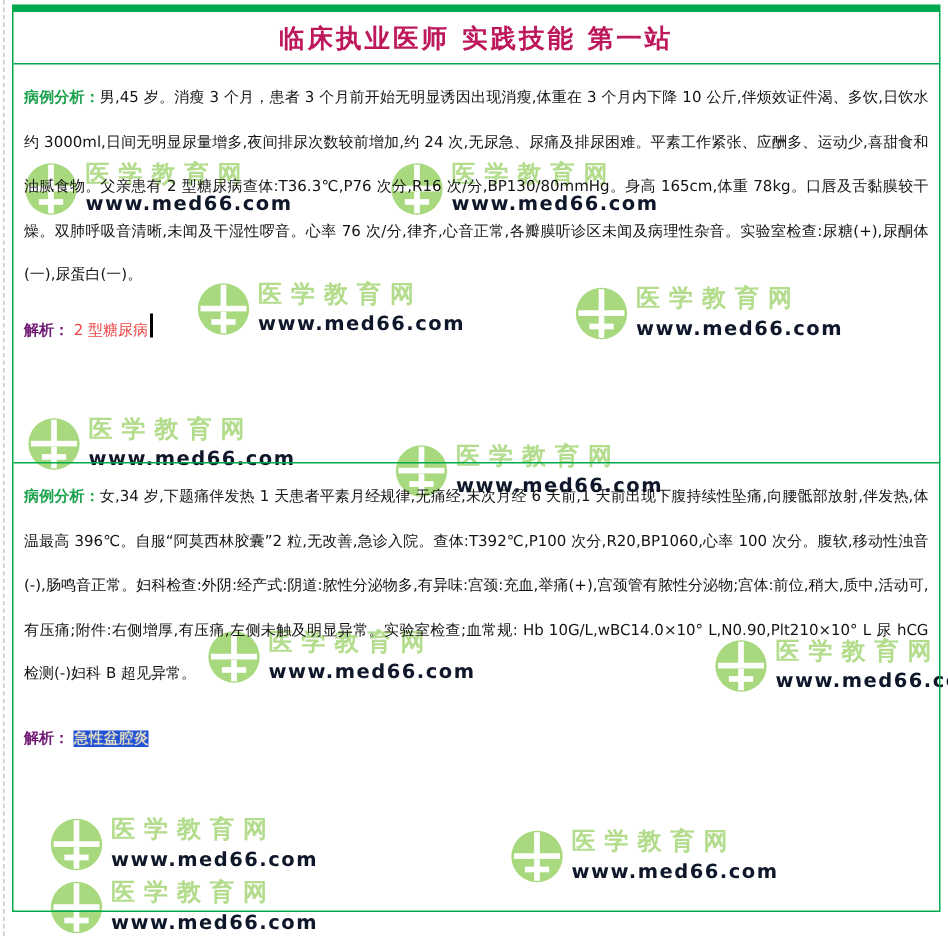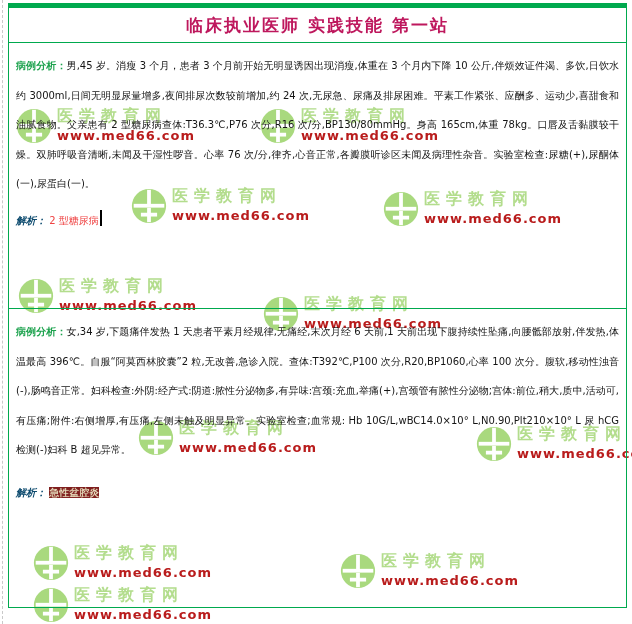--- a/index.html
+++ b/index.html
@@ -4,37 +4,37 @@
 <style>
   html,body{margin:0;padding:0;background:#ffffff;}
   .page{position:relative;width:632px;height:624px;background:#fff;overflow:hidden;
         font-family:"DejaVu Sans","Liberation Sans",sans-serif;}
   .margin-line{position:absolute;left:2px;top:0;height:624px;border-left:1px dashed #c9c9c9;z-index:3;}
 
   
   .wm{position:absolute;display:flex;align-items:flex-end;z-index:1;}
   .wm .txt{margin-left:5px;}
   .wm .nm{font-size:16px;font-weight:bold;color:#b3dd8d;letter-spacing:6px;white-space:nowrap;line-height:18px;}
-  .wm .url{font-size:13px;font-weight:bold;color:#b91c1c;letter-spacing:1px;margin-top:2px;white-space:nowrap;line-height:14px;}
+  .wm .url{font-size:13px;font-weight:bold;color:#0f172a;letter-spacing:1px;margin-top:2px;white-space:nowrap;line-height:14px;}
   .wm svg{display:block;}
 
   
   .frame{position:absolute;left:8px;top:3px;width:619px;height:605px;box-sizing:border-box;
          border:1px solid #00a94e;border-top:5px solid #00a94e;z-index:2;}
   .title-row{height:34px;border-bottom:1px solid #00a94e;display:flex;align-items:center;justify-content:center;}
   .title{font-size:17px;font-weight:bold;color:#be185d;letter-spacing:2px;}
 
   .section{padding:8px 7px 0 7px;font-size:10px;line-height:29.5px;color:#141414;text-align:justify;box-sizing:border-box;}
   .sec1{height:266px;border-bottom:1px solid #00a94e;}
   .case-label{color:#1ca24d;font-weight:bold;}
   .analysis-row1{margin-top:7px;}
   .analysis-row2{margin-top:13px;}
-  .analysis-label{color:#0c4a6e;font-weight:bold;font-style:italic;}
+  .analysis-label{color:#701a75;font-weight:bold;}
   .answer{color:#ef4444;}
-  .answer-selected{background:#7f1d1d;color:#ece5c6;text-shadow:0 0 1px #d8d0a8;}
+  .answer-selected{background:#1d4ed8;color:#ece5c6;text-shadow:0 0 1px #d8d0a8;}
   .caret{display:inline-block;width:2px;height:16px;background:#000;vertical-align:-2px;margin-left:1px;}
 </style>
 </head>
 <body>
 
 <div class="page">
 
   <div class="margin-line"></div>
 
   <div class="wm" style="display: flex; left: 16px; top: 106px;">

